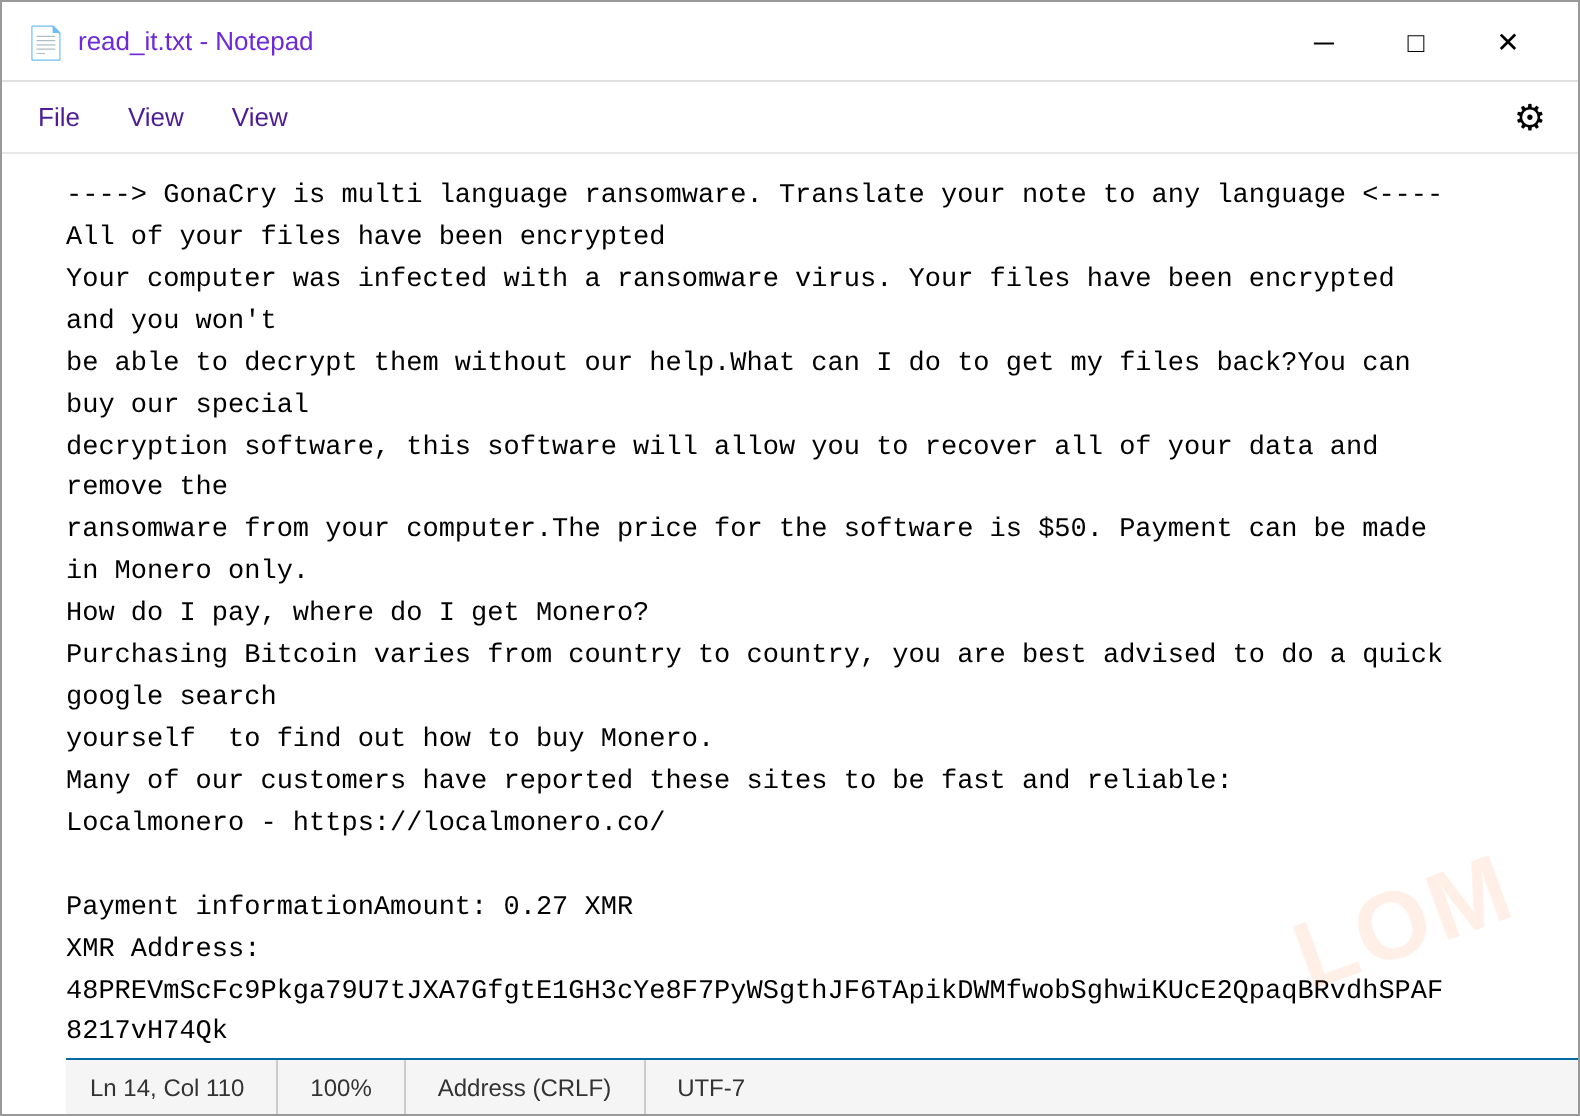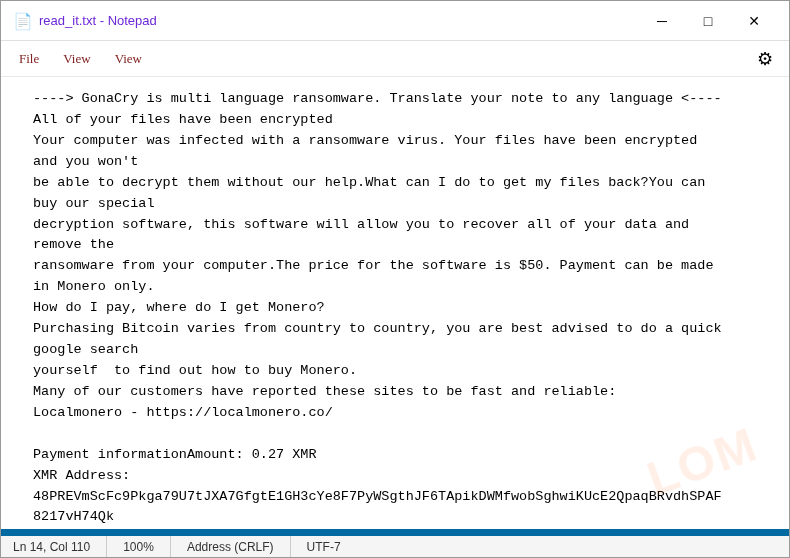--- a/index.html
+++ b/index.html
@@ -73,22 +73,21 @@
       padding: 0 8px;
       border-bottom: 1px solid #e8e8e8;
       gap: 4px;
     }
 
     .menu-item {
       padding: 4px 10px;
       font-size: 13px;
       cursor: pointer;
       border-radius: 4px;
-      color: #7f1d1d;
-      font-family: Liberation Serif, serif;
+      color: #4c1d95;
     }
 
     .menu-bar-right {
       margin-left: auto;
     }
 
     .settings-icon {
       width: 32px;
       height: 32px;
       display: flex;
@@ -128,27 +127,28 @@
       color: rgba(255, 120, 50, 0.12);
       transform: rotate(-20deg);
       pointer-events: none;
       user-select: none;
       letter-spacing: 2px;
     }
 
     .status-bar {
       height: 28px;
       background: #f5f5f5;
-      border-top: 7px solid #0369a1;
+      border-top: 1px solid #0369a1;
       display: flex;
       align-items: flex-start;
       padding: 0 12px;
       font-size: 12px;
       color: #333;
       gap: 0;
+      margin-left: 32px;
     }
 
     .status-section {
       padding: 0 16px;
       border-right: 1px solid #ccc;
       height: 100%;
       display: flex;
       align-items: center;
     }
 

